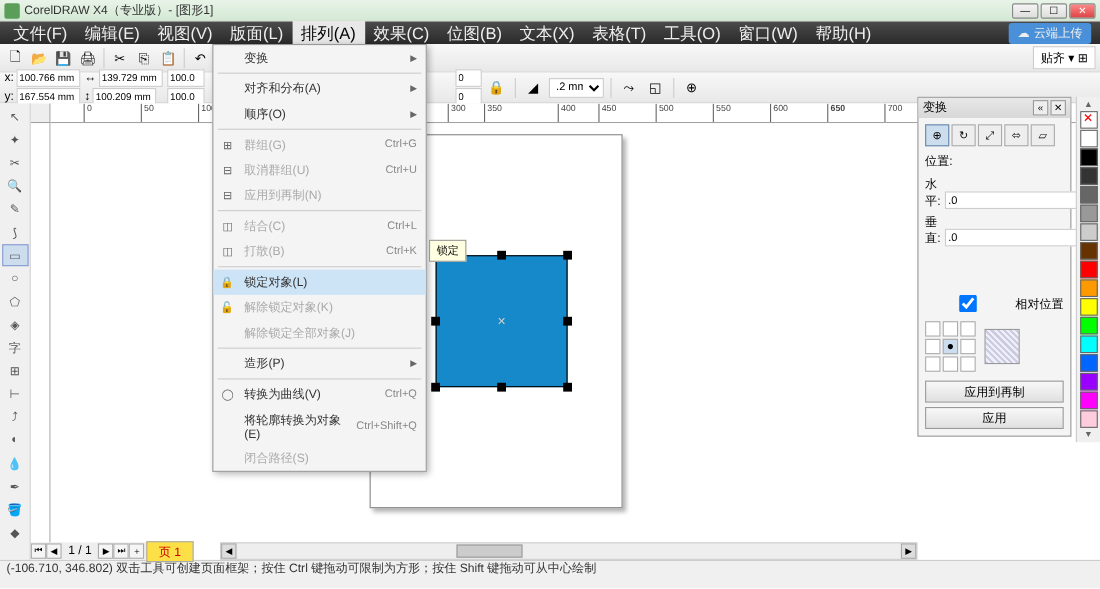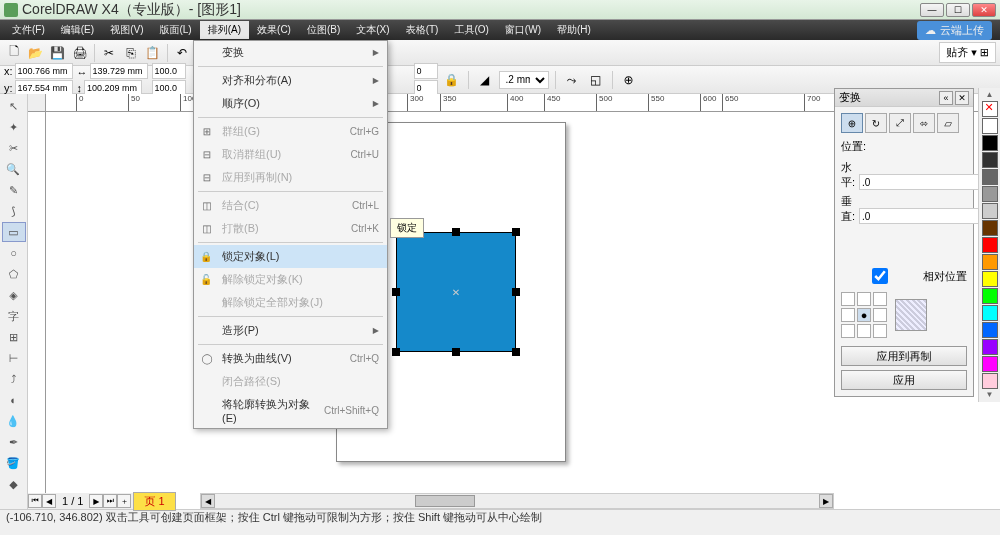--- a/index.html
+++ b/index.html
@@ -1,25 +1,25 @@
 <!DOCTYPE html>
 <html><head>
 <meta charset="utf-8">
 <style>
 *{box-sizing:border-box;margin:0;padding:0;font-family:"Microsoft YaHei",SimSun,sans-serif;font-size:11px;user-select:none}
 body{background:#fff;width:1000px;height:535px;overflow:hidden;position:relative}
 .titlebar{height:20px;background:linear-gradient(#e8f4e8,#d4e8d4);display:flex;align-items:center;padding:0 4px;justify-content:space-between;border-bottom:1px solid #999}
 .titlebar .left{display:flex;align-items:center;gap:4px}
 .app-icon{width:14px;height:14px;background:#5a9e5a;border-radius:2px}
-.title-text{font-size:14px;color:#333}
+.title-text{font-size:11px;color:#333}
 .win-ctrls{display:flex;gap:2px}
 .win-btn{width:24px;height:14px;border:1px solid #888;background:linear-gradient(#f5f5f5,#ddd);border-radius:2px;font-size:9px;display:flex;align-items:center;justify-content:center;cursor:pointer}
 .win-btn.close{background:linear-gradient(#f88,#d44);color:#fff}
 .menubar{height:20px;background:linear-gradient(#4a4a4a,#2a2a2a);display:flex;align-items:center;padding:0 4px;color:#eee}
-.menu-item{padding:2px 8px;cursor:pointer;font-size:10px}
+.menu-item{padding:2px 8px;cursor:pointer;font-size:15px}
 .menu-item.active{background:#e8e8e8;color:#000}
 .cloud-area{margin-left:auto;display:flex;align-items:center;gap:4px;background:#4a90d9;padding:2px 8px;border-radius:3px;margin-right:4px}
 .toolbar{height:26px;background:linear-gradient(#f8f8f8,#e8e8e8);border-bottom:1px solid #ccc;display:flex;align-items:center;padding:0 4px;gap:2px}
 .tb-btn{width:20px;height:20px;border:1px solid transparent;display:flex;align-items:center;justify-content:center;cursor:pointer;font-size:12px}
 .tb-sep{width:1px;height:18px;background:#ccc;margin:0 2px}
 .propbar{height:28px;background:linear-gradient(#f8f8f8,#e8e8e8);border-bottom:1px solid #ccc;display:flex;align-items:center;padding:0 4px;gap:4px;font-size:10px}
 .coord-box{display:flex;flex-direction:column;gap:1px;font-size:9px}
 .coord-row{display:flex;align-items:center;gap:2px}
 .coord-row input{width:58px;height:16px;font-size:9px;border:1px solid #ccc;padding:0 2px}
 .main-area{position:relative;height:423px;display:flex}
@@ -213,21 +213,21 @@
         <div class="tick" style="left: 186px;">150</div>
         <div class="tick" style="left: 238px;">200</div>
         <div class="tick" style="left: 290px;">250</div>
         <div class="tick" style="left: 361px;">300</div>
         <div class="tick" style="left: 394px;">350</div>
         <div class="tick" style="left: 461px;">400</div>
         <div class="tick" style="left: 498px;">450</div>
         <div class="tick" style="left: 550px;">500</div>
         <div class="tick" style="left: 602px;">550</div>
         <div class="tick" style="left: 654px;">600</div>
-        <div class="tick" style="left: 676px;">650</div>
+        <div class="tick" style="left: 706px; font-weight: bold;">650</div>
         <div class="tick" style="left: 758px;">700</div>
         <div class="tick" style="left: 810px;">750</div>
       </div>
     <div class="ruler-v"></div>
     <div class="canvas-inner">
       <div class="page"></div>
       <div class="blue-rect">
         <span class="rect-center">✕</span>
         <div class="sel-handle" style="left:-5px;top:-5px"></div>
         <div class="sel-handle" style="left:50%;top:-5px;transform:translateX(-50%)"></div>
@@ -298,26 +298,26 @@
     <div class="dd-item">
       <span>造形(P)</span>
       <span class="arrow">▶</span>
     </div>
     <div class="dd-sep"></div>
     <div class="dd-item">
       <span class="dd-icon">◯</span>
       <span>转换为曲线(V)</span>
       <span class="shortcut">Ctrl+Q</span>
     </div>
-    <div class="dd-item disabled">
-      <span>闭合路径(S)</span>
-    </div>
     <div class="dd-item">
       <span>将轮廓转换为对象(E)</span>
       <span class="shortcut">Ctrl+Shift+Q</span>
+    </div>
+    <div class="dd-item disabled">
+      <span>闭合路径(S)</span>
     </div>
   </div>
 <div class="tooltip">锁定</div>
 
 <div class="docker">
   <div class="docker-title">
     <span>变换</span>
     <div class="docker-close">
       <span>«</span>
       <span>✕</span>

